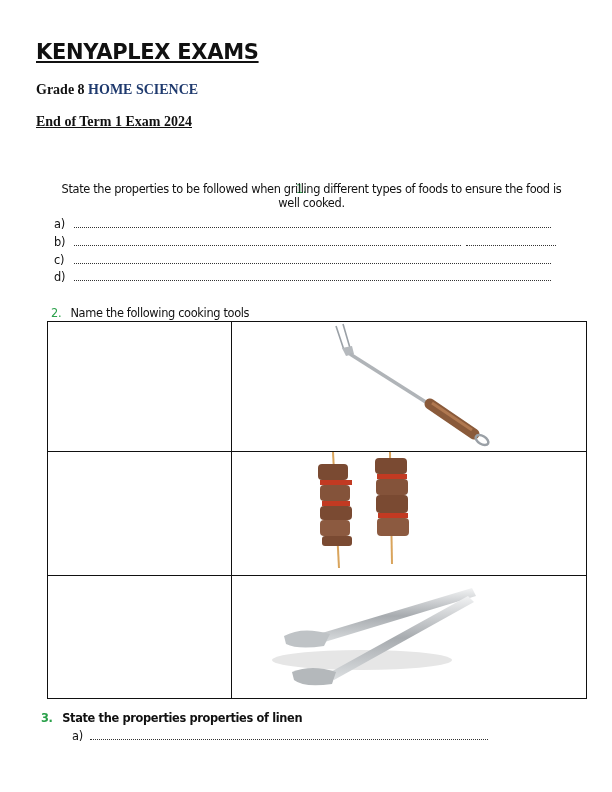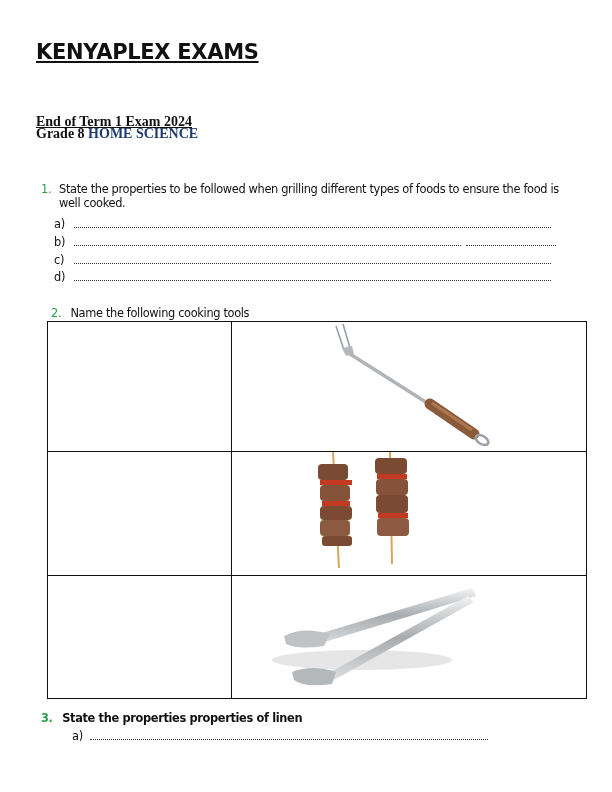--- a/index.html
+++ b/index.html
@@ -1,20 +1,20 @@
 <!DOCTYPE html>
 <html><head>
 <meta charset="utf-8">
 <style>
   html,body{margin:0;padding:0;background:#fff;}
   body{width:612px;height:792px;position:relative;overflow:hidden;font-family:"Liberation Sans",sans-serif;color:#111;}
-  .abs{position:absolute;}
+  .abs{position:absolute;text-align:center;}
   .title{left:36px;top:40px;font-family:"DejaVu Sans",sans-serif;font-weight:bold;font-size:21px;text-decoration:underline;letter-spacing:-0.3px;color:#111;}
   .serif{font-family:"Liberation Serif",serif;font-weight:bold;font-size:14px;}
-  .grade{left:36px;top:82px;margin-top:44px;}
+  .grade{left:36px;top:82px;}
   .grade .sub{color:#1f3a6e;}
   .term{left:36px;top:114px;text-decoration:underline;}
   .q{font-family:"DejaVu Sans",sans-serif;font-size:11.4px;line-height:14px;letter-spacing:-0.35px;}
   .num{color:#2aa04a;}
   .q1{left:41px;top:182px;width:520px;}
   .q1 .text{position:absolute;left:18px;top:0;width:505px;}
   .line{position:absolute;font-family:"DejaVu Sans",sans-serif;font-size:11.4px;letter-spacing:-0.3px;height:14px;}
   .line .lbl{position:absolute;left:0;top:0;}
   .dots{position:absolute;top:10px;height:0;border-bottom:1px dotted #333;}
   .q2{left:51px;top:306px;}

